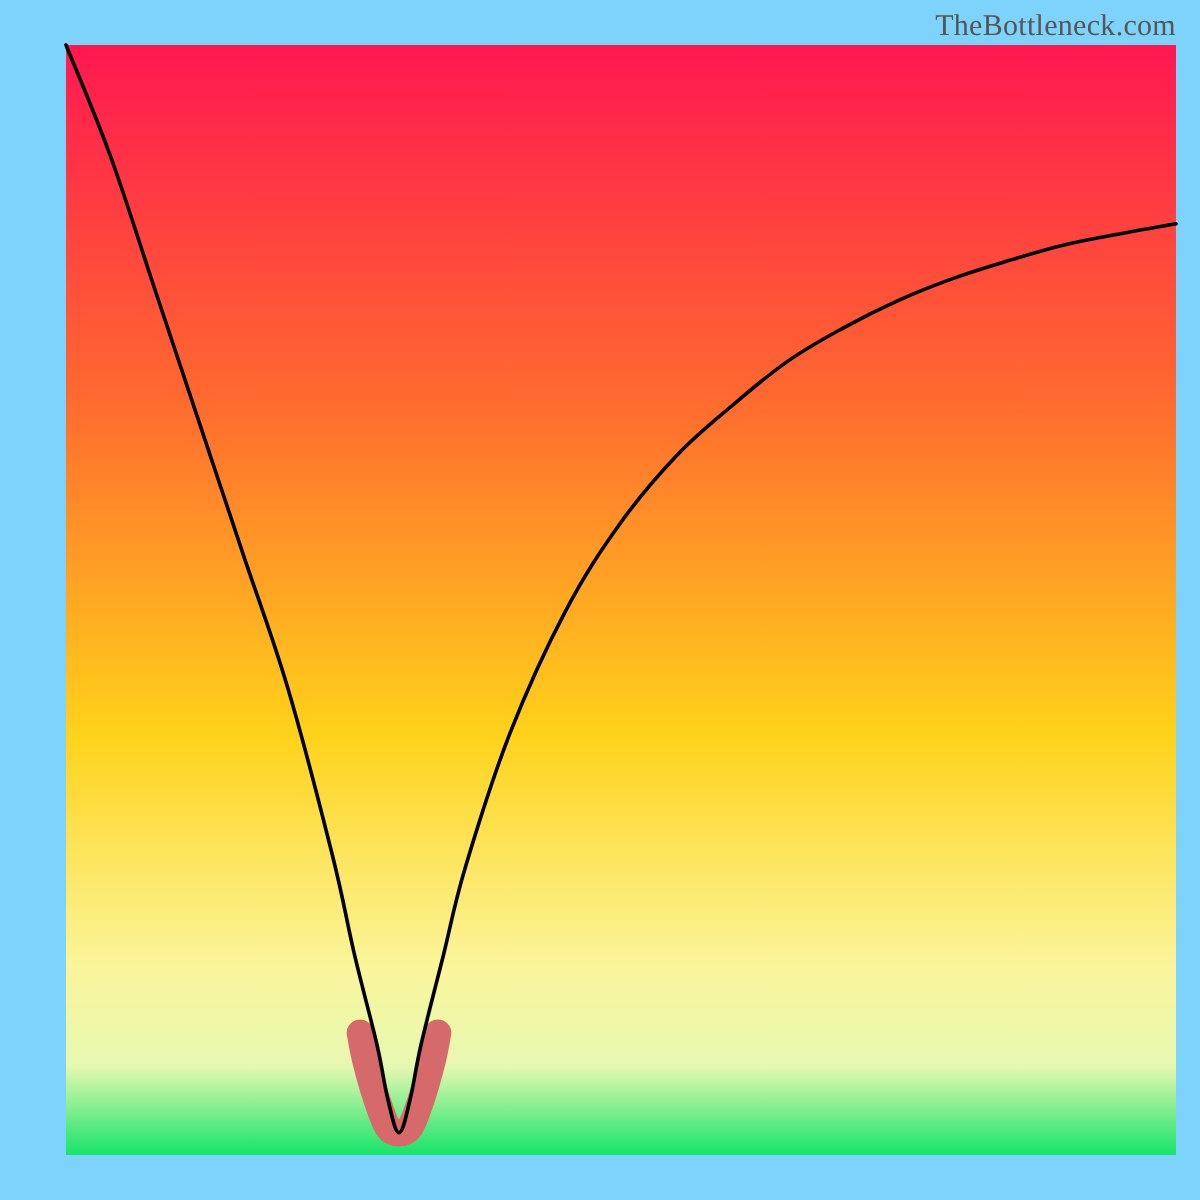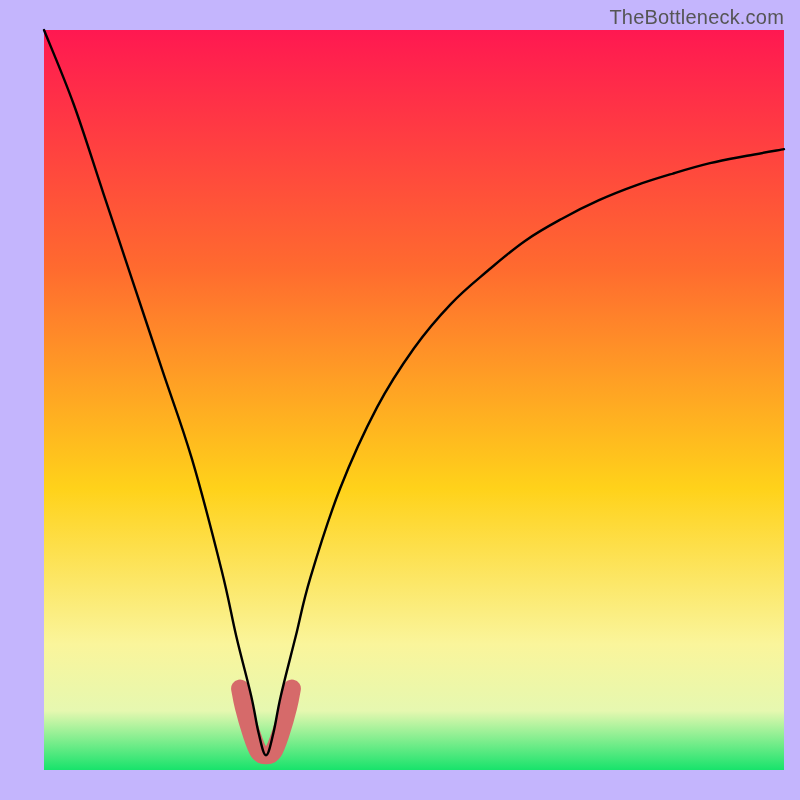--- a/index.html
+++ b/index.html
@@ -8,21 +8,22 @@
     width: 800px;
     height: 800px;
     overflow: hidden;
     background: #000;
     font-family: Arial, Helvetica, sans-serif;
   }
   .frame {
     position: absolute;
     left: 0; top: 0;
     width: 800px; height: 800px;
-    background: #c4b5fd;
+    background: #7dd3fc;
+    font-family: Liberation Serif, serif;
   }
   .plot-area {
     position: absolute;
     left: 44px;
     top: 30px;
     width: 740px;
     height: 740px;
     
   }
   .watermark {

